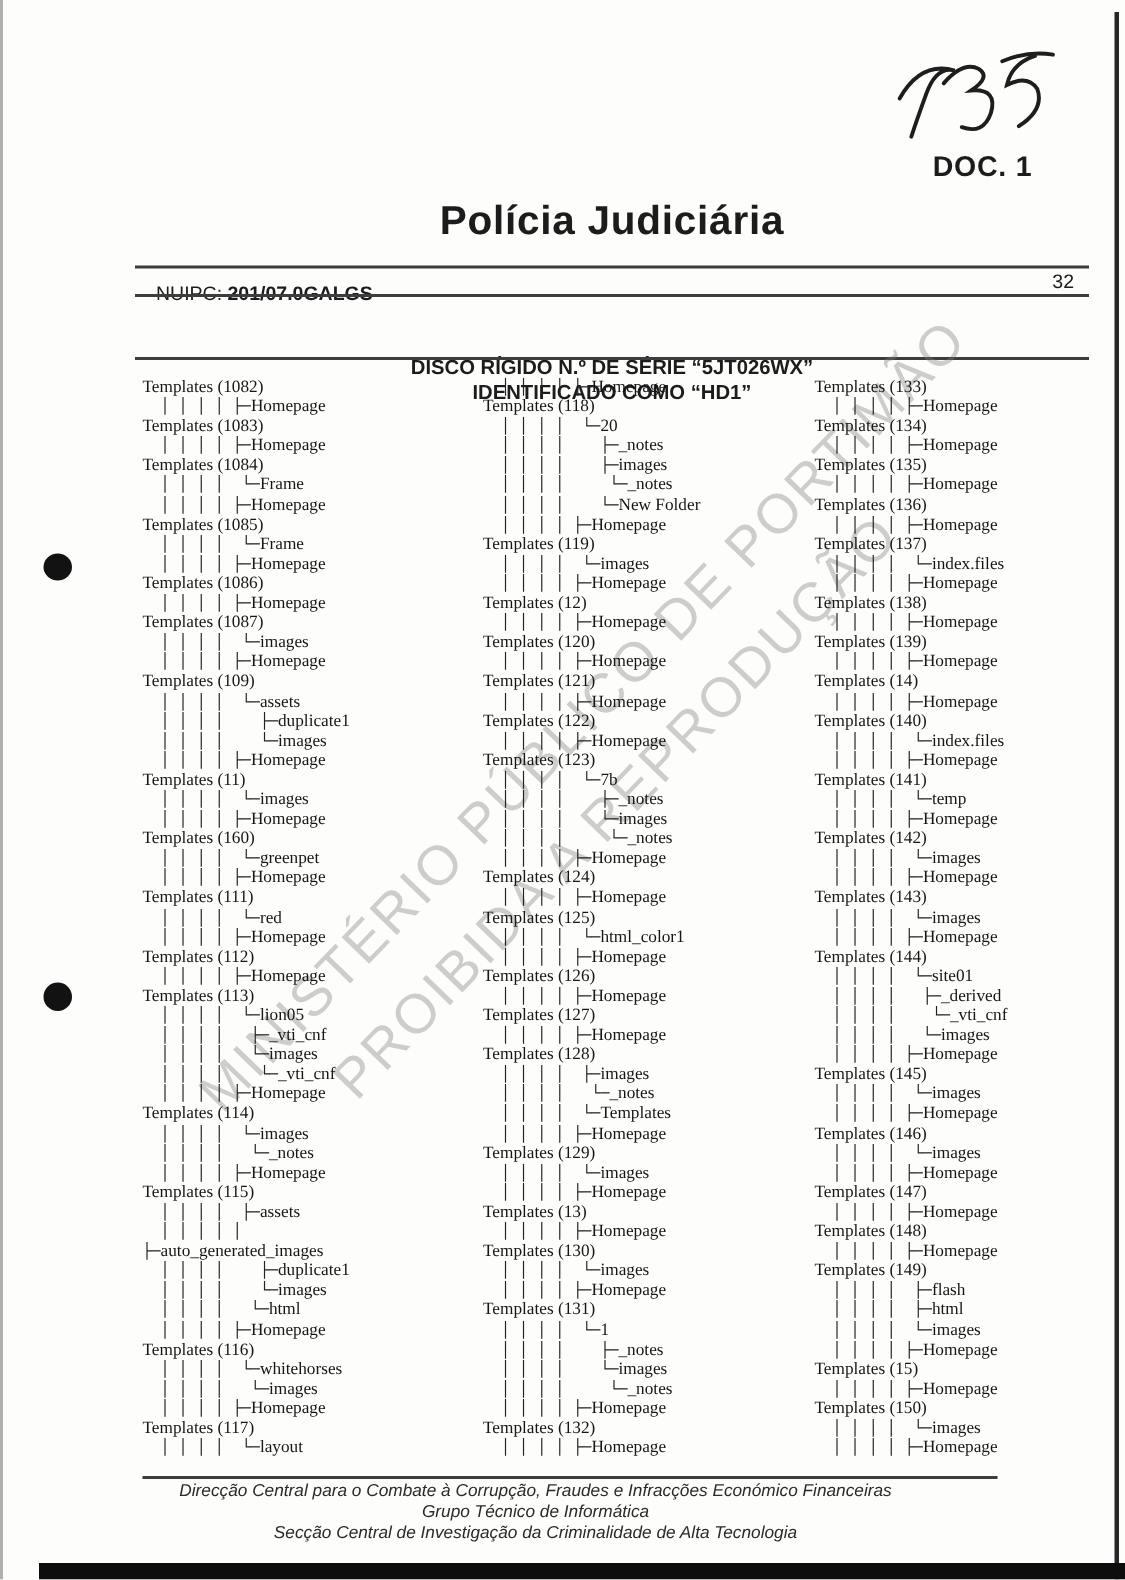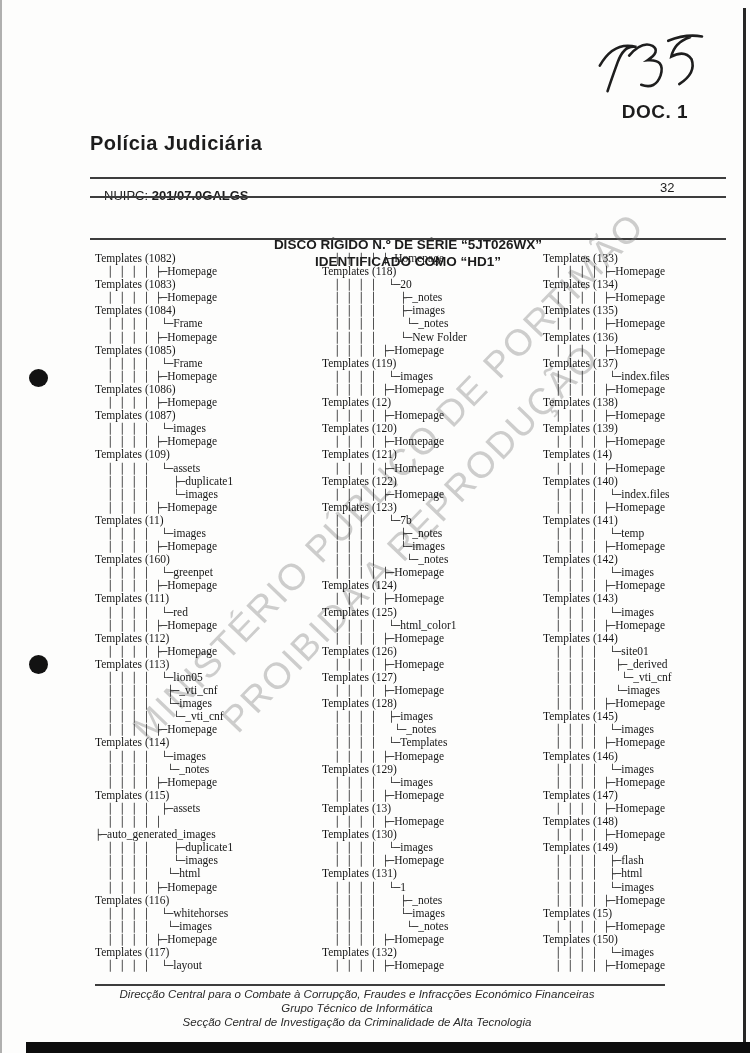--- a/index.html
+++ b/index.html
@@ -10,30 +10,30 @@
   .edge-left{position:absolute;left:0;top:0;width:2px;height:1053px;background:#8f8f8f;opacity:.7;}
   .edge-right{position:absolute;left:743px;top:8px;width:3px;height:1045px;background:#262626;}
   .bottom-bar{position:absolute;left:26px;bottom:0;width:724px;height:11px;background:#0d0d0d;}
   .hole{position:absolute;background:#121212;border-radius:50%;}
   .hole1{left:29px;top:369px;width:19px;height:18px;}
   .hole2{left:29px;top:655px;width:19px;height:19px;}
 
   .handwriting{position:absolute;left:596px;top:32px;transform:rotate(-4deg);}
   .doc-label{position:absolute;left:600px;top:101px;width:110px;text-align:center;
     font-family:"Liberation Sans",sans-serif;font-weight:bold;font-size:19px;letter-spacing:.5px;}
-  .page-title{position:absolute;left:90px;top:132px;width:636px;text-align:left;
-    font-family:"Liberation Sans",sans-serif;font-weight:bold;font-size:20px;letter-spacing:.5px;}
+  .page-title{position:absolute;left:90px;top:132px;width:636px;text-align:center;
+    font-family:"Liberation Sans",sans-serif;font-weight:bold;font-size:27px;letter-spacing:.5px;}
   .rule{position:absolute;height:2px;background:#3d3d3d;}
   .rule1{top:177px;left:90px;width:636px;}
   .rule2{top:196px;left:90px;width:636px;}
   .rule3{top:238px;left:90px;width:636px;}
   .rule4{top:984px;left:95px;width:570px;height:1.5px;}
   .nuipc{position:absolute;left:104px;top:188px;font-family:"Liberation Sans",sans-serif;font-size:13px;}
   .nuipc b{font-weight:bold;}
-  .page-number{position:absolute;left:660px;top:180px;width:56px;
+  .page-number{position:absolute;left:660px;top:180px;width:56px;text-align:right;
     font-family:"Liberation Sans",sans-serif;font-size:13px;}
   .subtitle{position:absolute;left:90px;top:201px;width:636px;text-align:center;
     font-family:"Liberation Sans",sans-serif;font-weight:bold;font-size:13.5px;line-height:16.5px;margin-top:36px;}
 
   .watermark{
     position:absolute;left:60px;top:460px;width:660px;text-align:center;
     transform:rotate(-46deg);transform-origin:center;
     font-family:"Liberation Sans",sans-serif;color:rgba(125,125,125,0.38);
     font-size:37px;letter-spacing:2px;line-height:58px;white-space:nowrap;z-index:0;}
 

